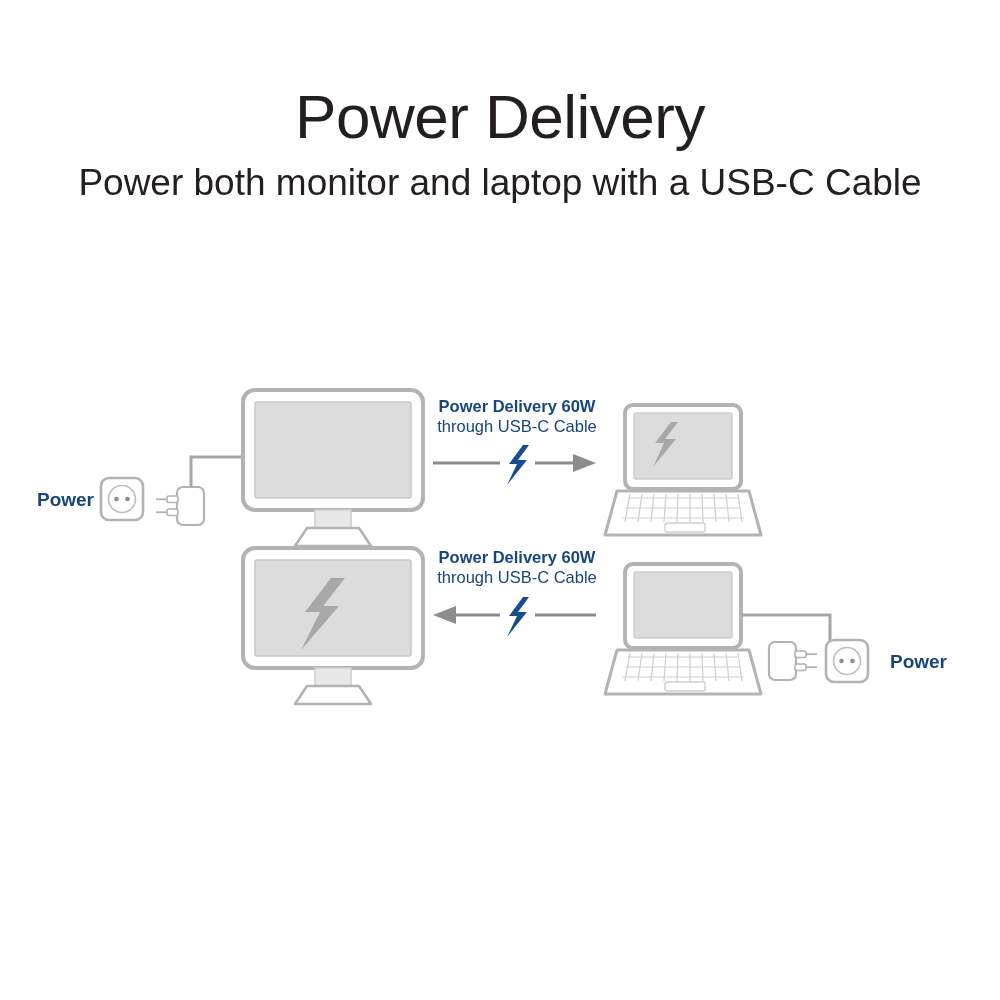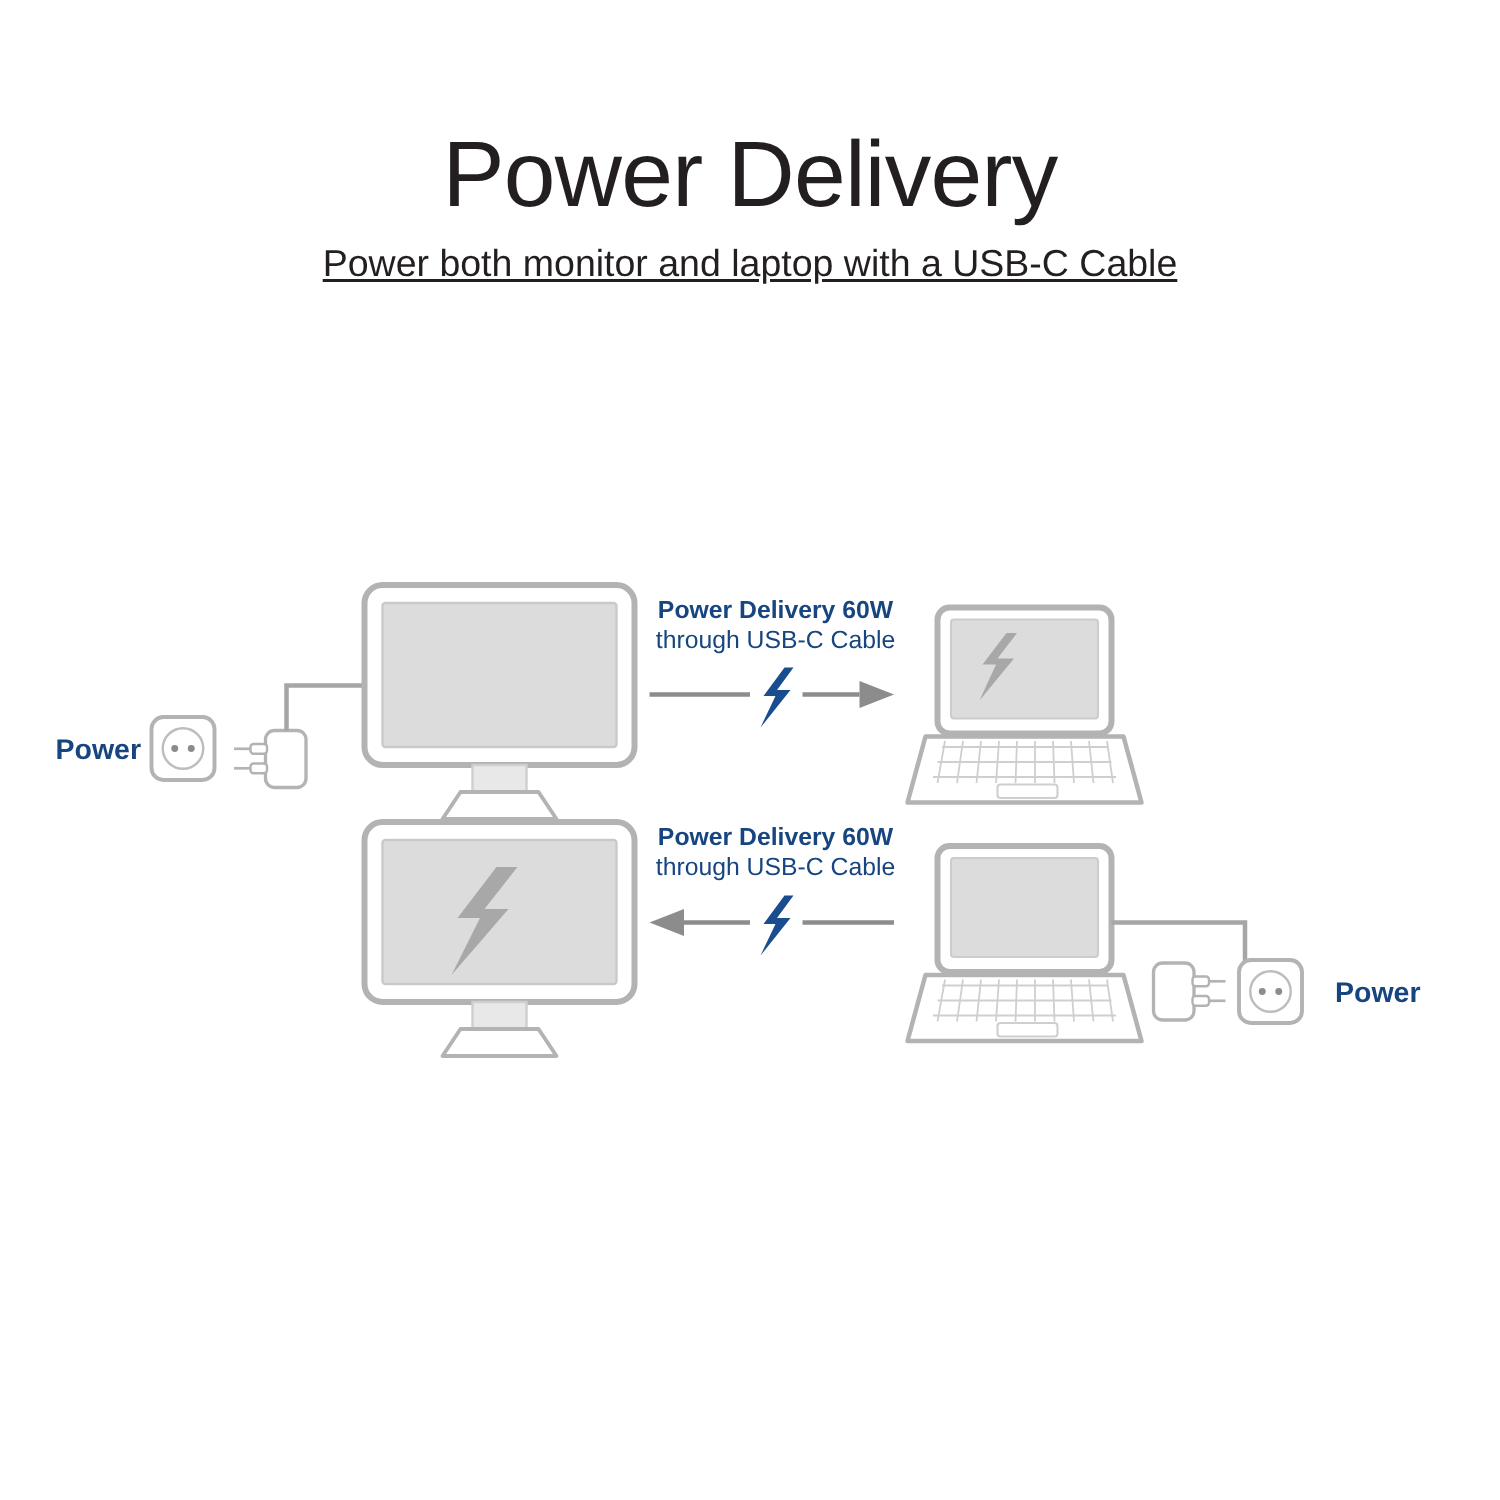--- a/index.html
+++ b/index.html
@@ -33,26 +33,25 @@
     font-size: 62px;
     font-weight: 400;
     letter-spacing: -0.5px;
     color: #231f20;
     line-height: 1.05;
     font-family: "Liberation Sans", sans-serif;
   }
   .subtitle {
     margin: 0;
     padding-top: 14px;
-    font-size: 25px;
+    font-size: 37px;
     font-weight: 400;
     color: #231f20;
     line-height: 1.1;
     font-family: "Liberation Sans", sans-serif;
-    text-decoration: underline;
   }
   .diagram {
     position: absolute;
     left: 0;
     top: 330px;
     width: 1000px;
     height: 400px;
   }
   svg.scene {
     display: block;

